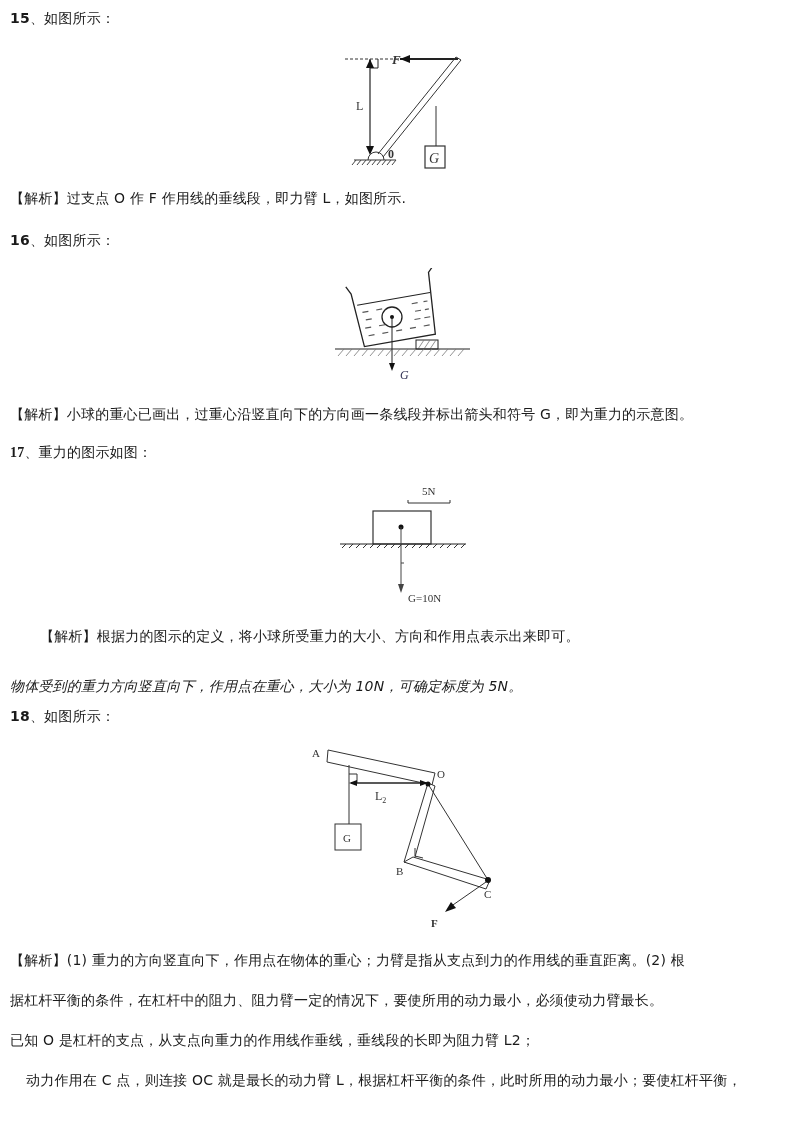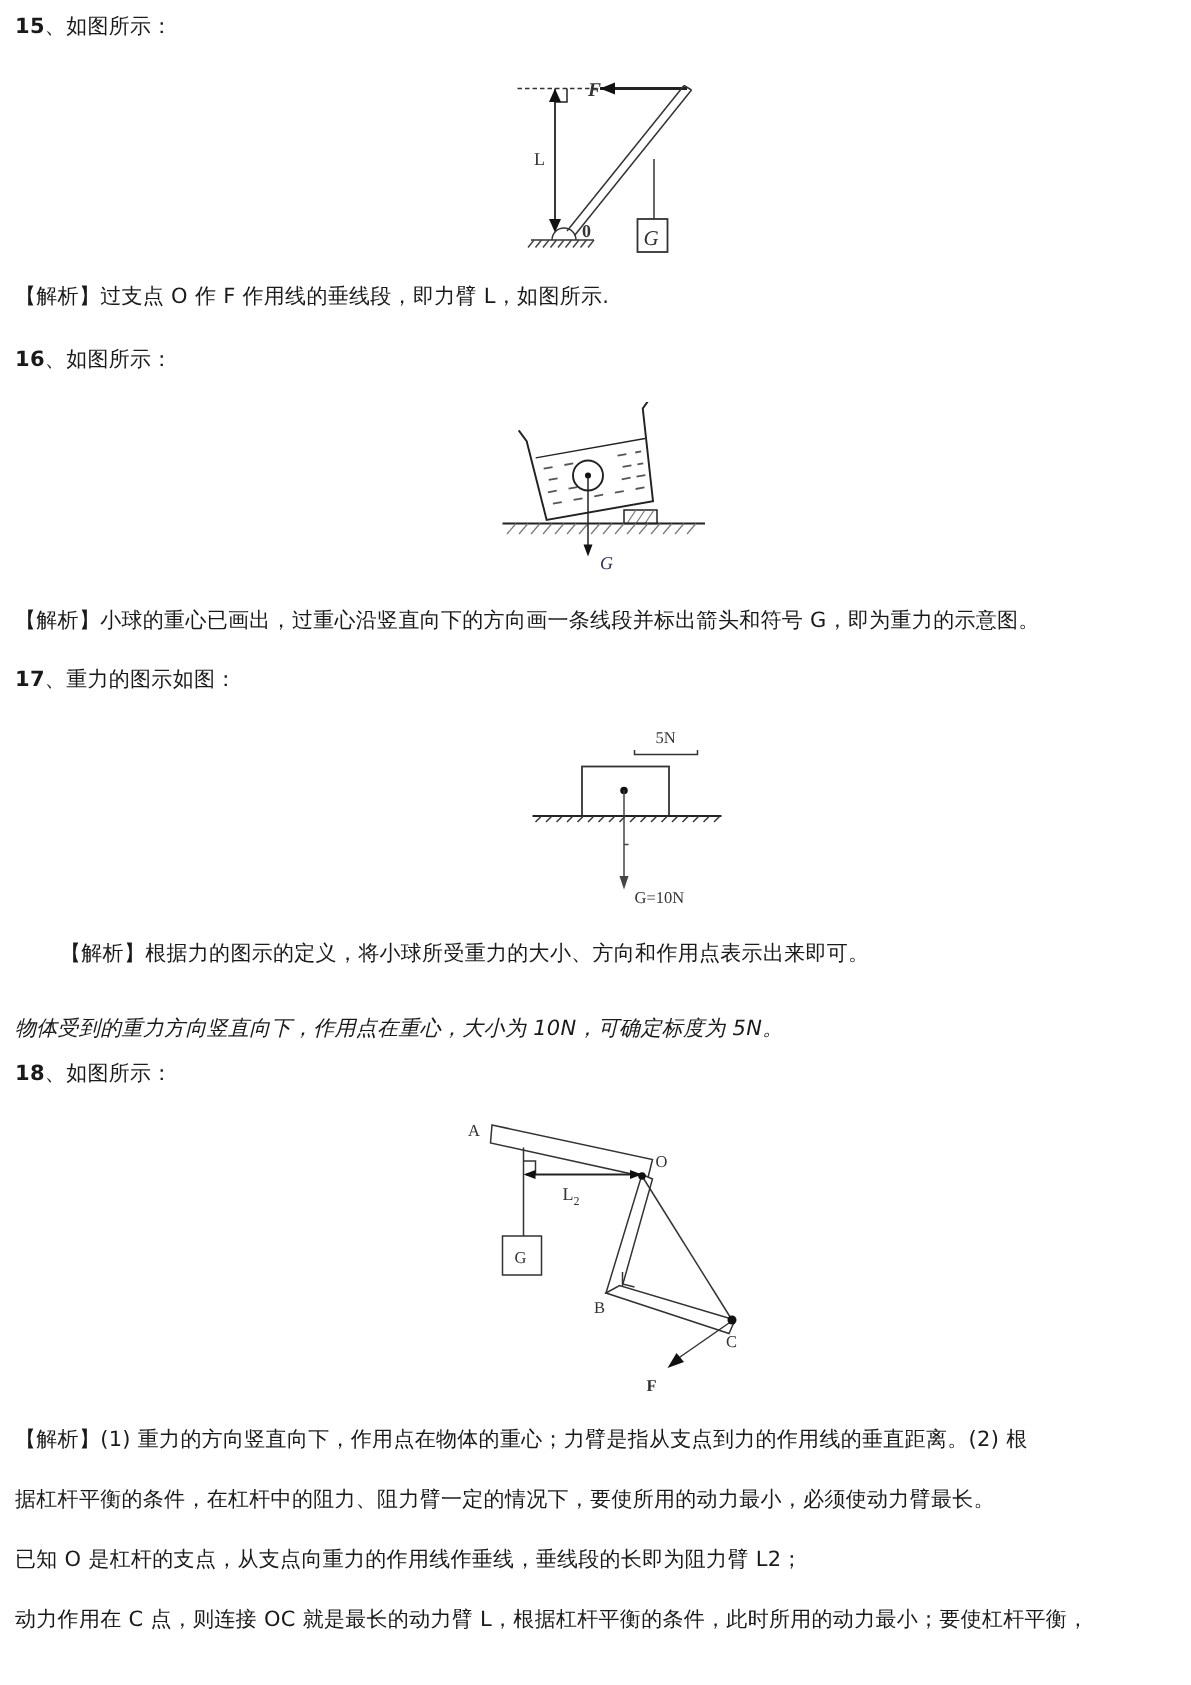--- a/index.html
+++ b/index.html
@@ -122,25 +122,25 @@
     </g>
 
     <line x1="62" y1="49" x2="62" y2="98" stroke="#222" stroke-width="1"></line>
     <polygon points="62,103 59,95 65,95" fill="#111"></polygon>
     <text x="70" y="111" class="serif" font-size="12" font-style="italic" fill="#335">G</text>
   </svg>
 </div>
 
 <div class="line" style="top:404px;">【解析】小球的重心已画出，过重心沿竖直向下的方向画一条线段并标出箭头和符号 G，即为重力的示意图。</div>
 
-<div class="line" style="top:443px;">
+<div class="line" style="top:443px;font-family:Liberation Serif, serif;">
   <span class="num">17</span><span>、重力的图示如图：</span>
 </div>
 
-<div class="fig" style="left:353px; top:480px;">
+<div class="fig" style="left:338px; top:480px;">
   <svg width="135" height="125" viewBox="0 0 135 125">
 
     <polyline points="70,20 70,23 112,23 112,20" fill="none" stroke="#333" stroke-width="1"></polyline>
     <text x="84" y="15" class="serif" font-size="11" fill="#333">5N</text>
 
     <rect x="35" y="31" width="58" height="33" fill="#fff" stroke="#333" stroke-width="1.2"></rect>
     <circle cx="63" cy="47" r="2.5" fill="#111"></circle>
 
     <line x1="2" y1="64" x2="128" y2="64" stroke="#222" stroke-width="1.2"></line>
     <g stroke="#333" stroke-width="1">
@@ -211,13 +211,13 @@
     <text x="43" y="102" class="serif" font-size="11" fill="#333">G</text>
     <text x="96" y="135" class="serif" font-size="11" fill="#333">B</text>
     <text x="184" y="158" class="serif" font-size="11" fill="#333">C</text>
     <text x="131" y="187" class="serif" font-size="11" font-weight="bold" fill="#333">F</text>
   </svg>
 </div>
 
 <div class="line" style="top:950px;text-align:right;">【解析】(1) 重力的方向竖直向下，作用点在物体的重心；力臂是指从支点到力的作用线的垂直距离。(2) 根</div>
 <div class="line" style="top:990px;">据杠杆平衡的条件，在杠杆中的阻力、阻力臂一定的情况下，要使所用的动力最小，必须使动力臂最长。</div>
 <div class="line" style="top:1030px;">已知 O 是杠杆的支点，从支点向重力的作用线作垂线，垂线段的长即为阻力臂 L2；</div>
-<div class="line" style="top:1070px;">动力作用在 C 点，则连接 OC 就是最长的动力臂 L，根据杠杆平衡的条件，此时所用的动力最小；要使杠杆平衡，</div>
+<div class="line" style="top:1070px;margin-left:16px;">动力作用在 C 点，则连接 OC 就是最长的动力臂 L，根据杠杆平衡的条件，此时所用的动力最小；要使杠杆平衡，</div>
 
 </body></html>

